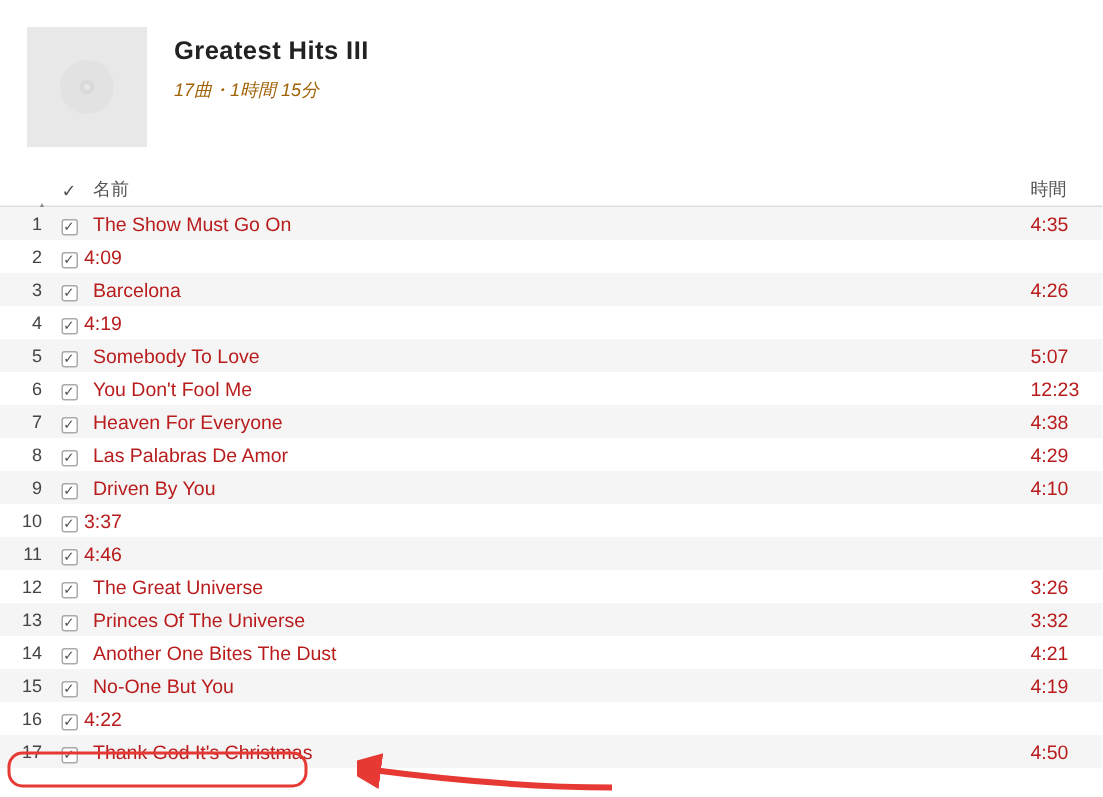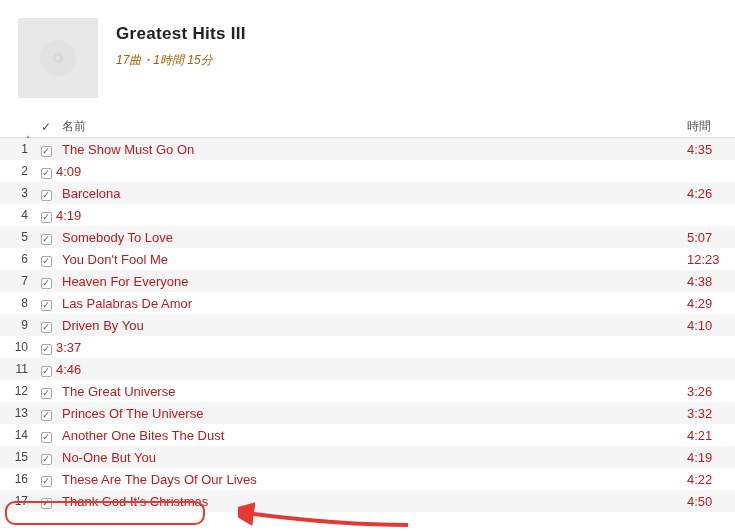--- a/index.html
+++ b/index.html
@@ -139,21 +139,20 @@
       </div>
       <div class="row">
         <div class="col-num">15</div>
         <div class="col-chk"><span class="chkbox">✓</span></div>
         <div class="col-name">No-One But You</div>
         <div class="col-time">4:19</div>
       </div>
       <div class="row">
         <div class="col-num">16</div>
         <div class="col-chk"><span class="chkbox">✓</span></div>
-        <div class="col-name">These Are The Days Of Our Lives</div>
         <div class="col-time">4:22</div>
       </div>
       <div class="row">
         <div class="col-num">17</div>
         <div class="col-chk"><span class="chkbox">✓</span></div>
         <div class="col-name">Thank God It's Christmas</div>
         <div class="col-time">4:50</div>
       </div>
     </div>
 </div>

